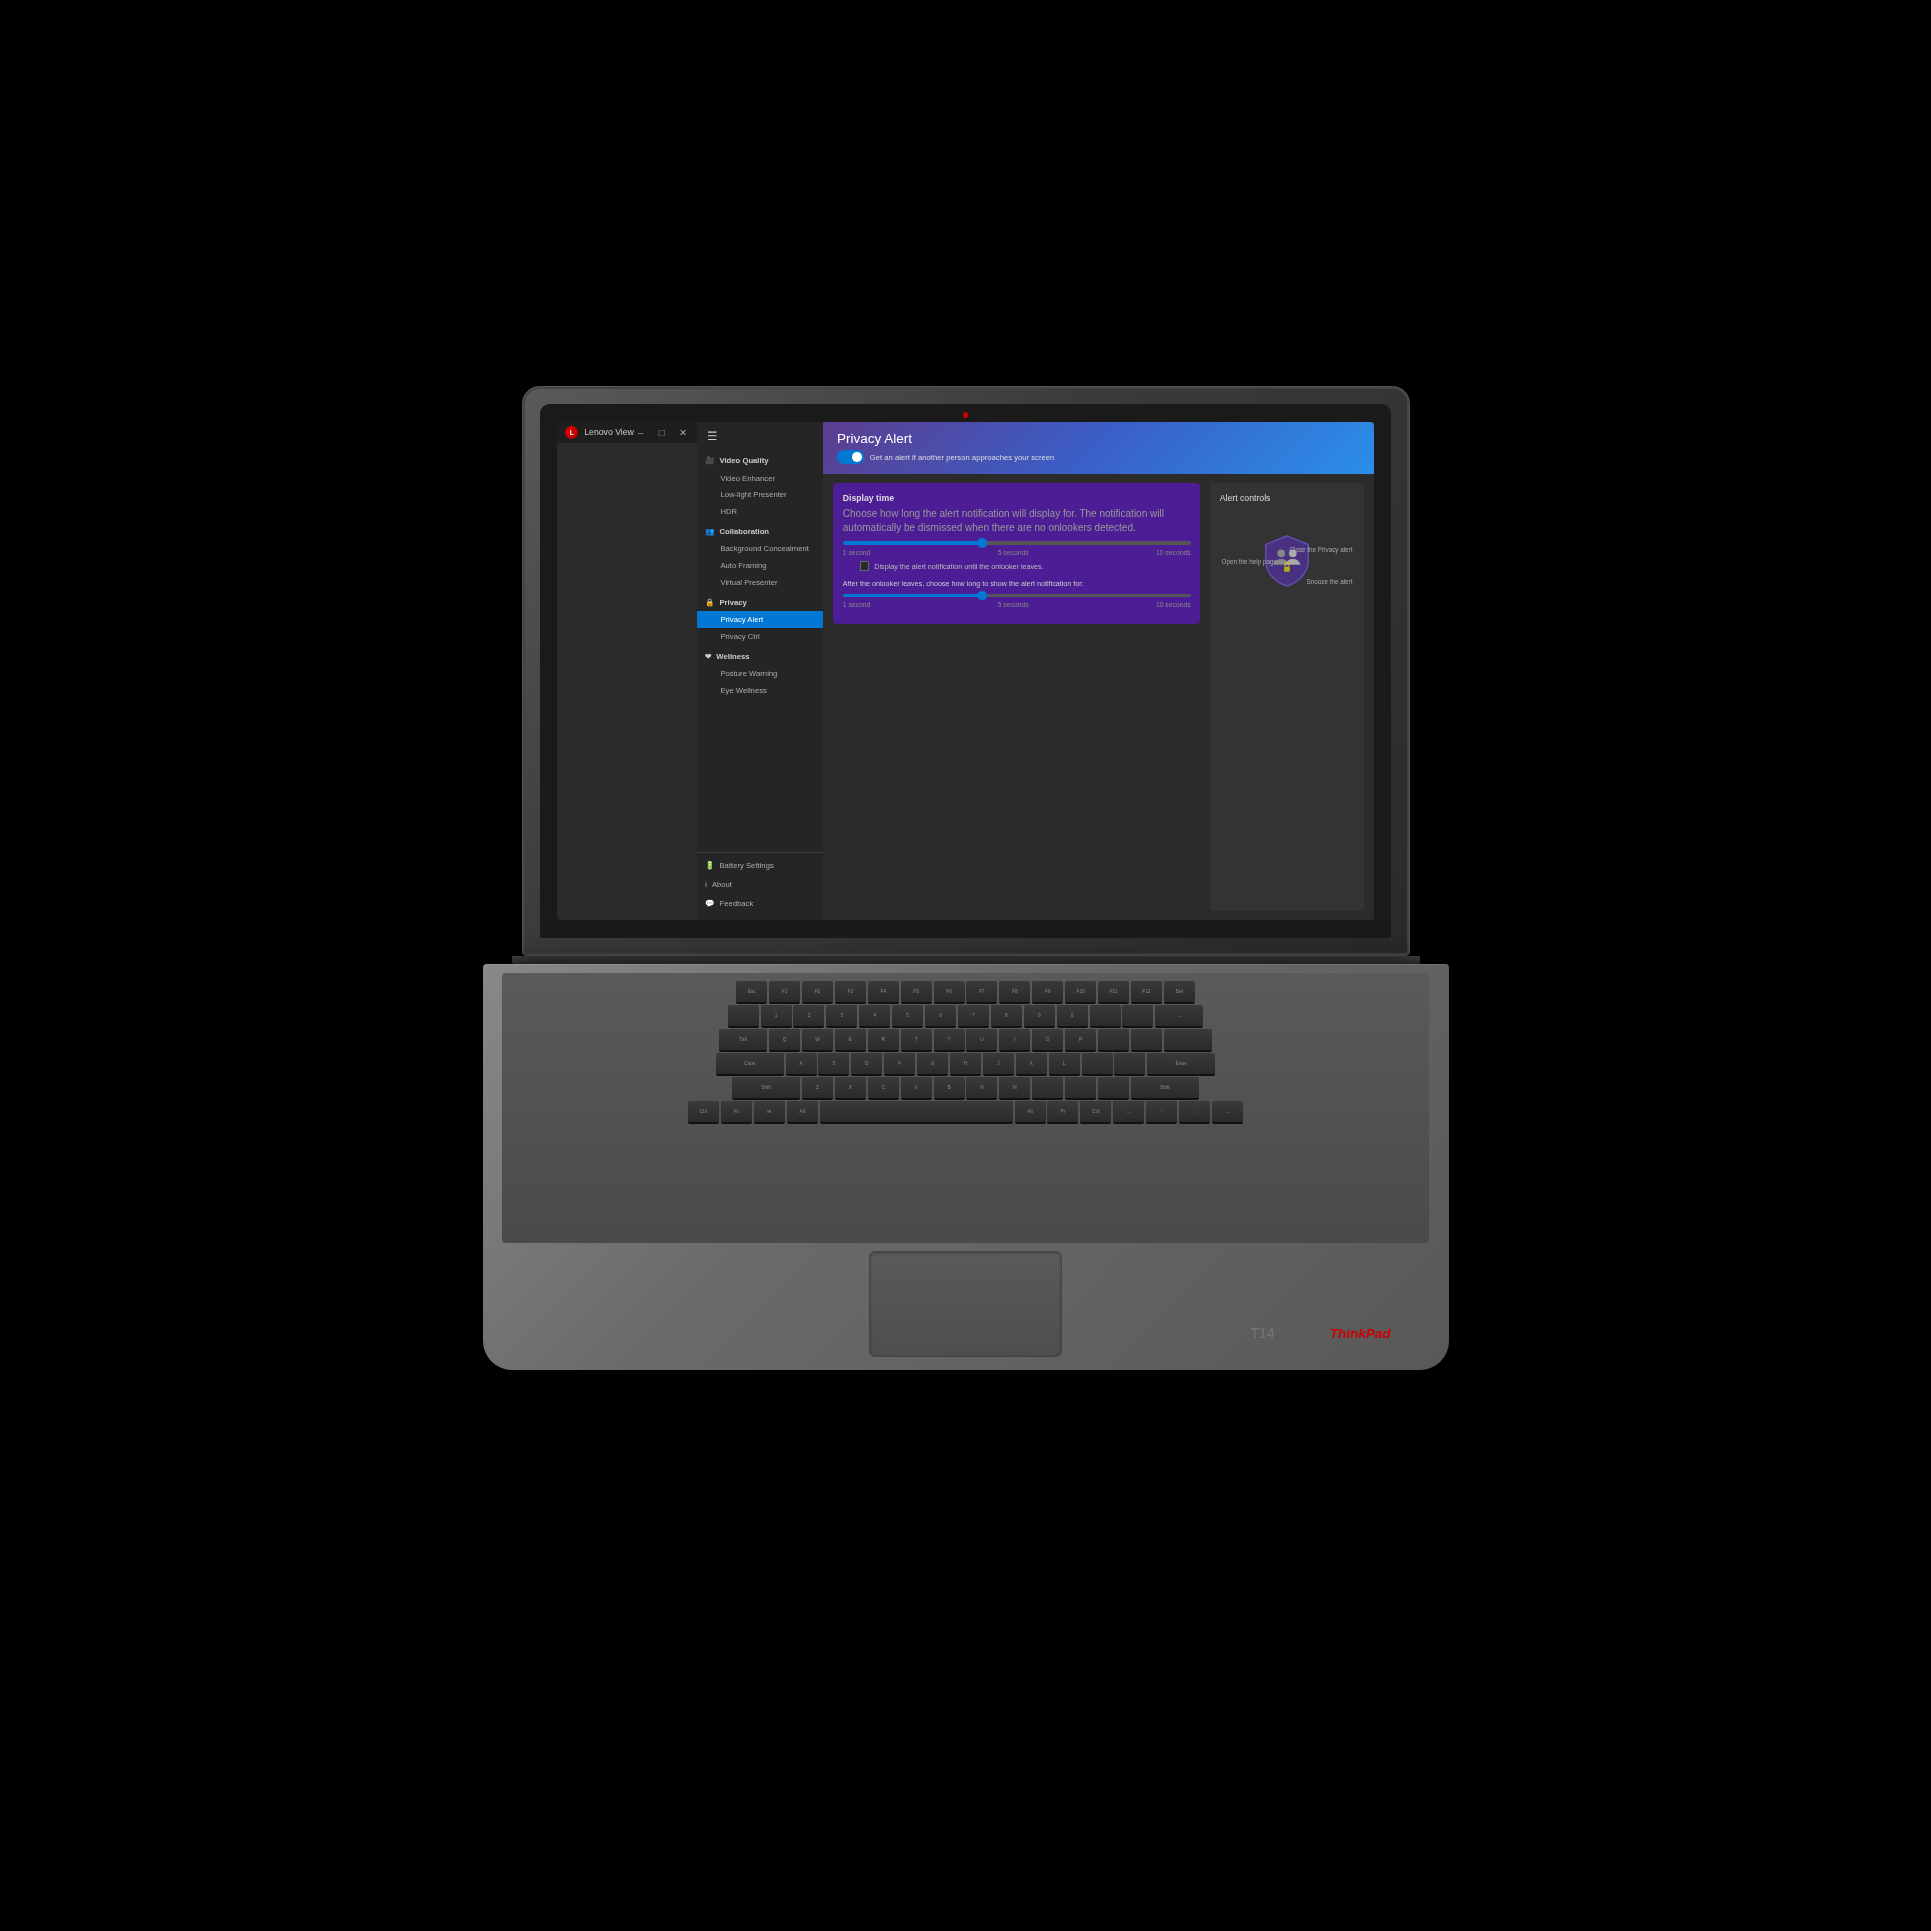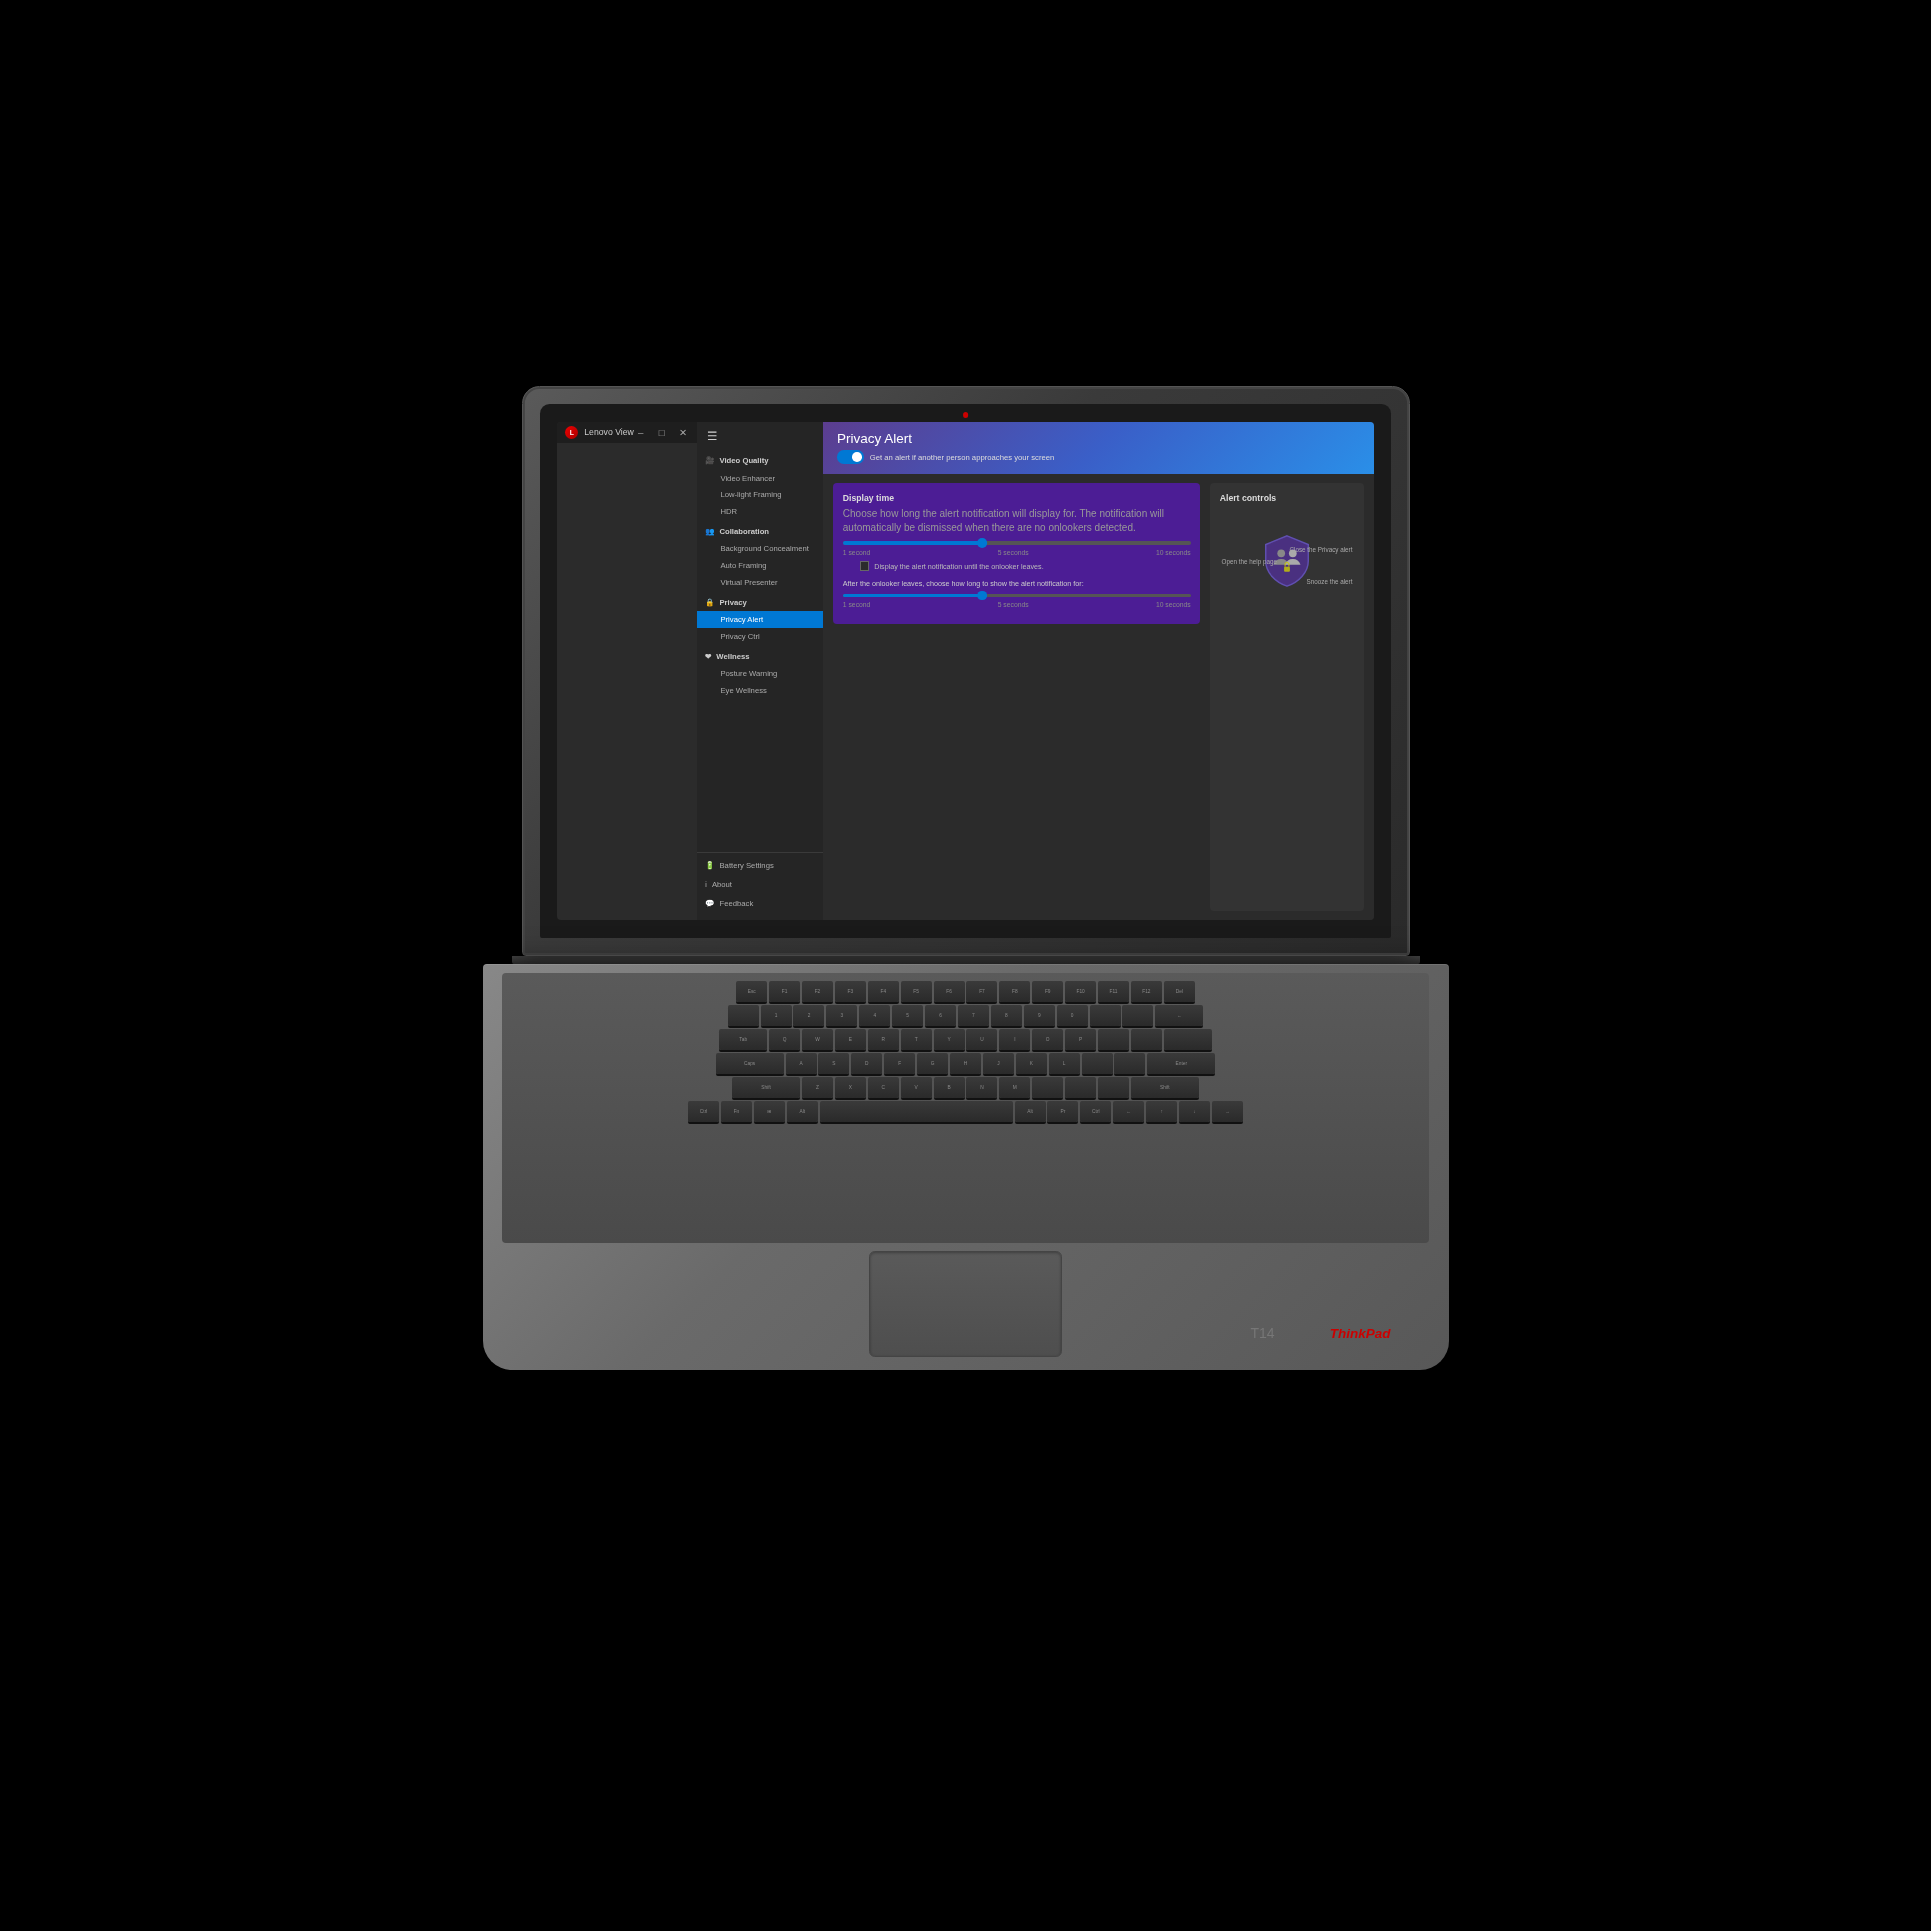--- a/index.html
+++ b/index.html
@@ -393,21 +393,21 @@
     .alert-controls-card {
       background: #333;
       border-radius: 3.9px;
       padding: 9.7px;
       height: 100%;
     }
 
     .alert-controls-title {
       color: #ddd;
       font-size: 8.7px;
-      font-weight: 700;
+      font-weight: 400;
       margin-bottom: 24px;
     }
 
     
     .shield-container {
       display: flex;
       justify-content: center;
       align-items: center;
       position: relative;
       height: 68px;
@@ -566,21 +566,21 @@
 
           <div class="sidebar">
             <div class="hamburger">☰</div>
 
             <div class="sidebar-section">
               <div class="sidebar-section-header">
                 <span>🎥</span>
                 <span>Video Quality</span>
               </div>
               <div class="sidebar-item">Video Enhancer</div>
-              <div class="sidebar-item">Low-light Framing</div>
+              <div class="sidebar-item">Low-light Presenter</div>
               <div class="sidebar-item">HDR</div>
             </div>
 
             <div class="sidebar-section">
               <div class="sidebar-section-header">
                 <span>👥</span>
                 <span>Collaboration</span>
               </div>
               <div class="sidebar-item">Background Concealment</div>
               <div class="sidebar-item">Auto Framing</div>

